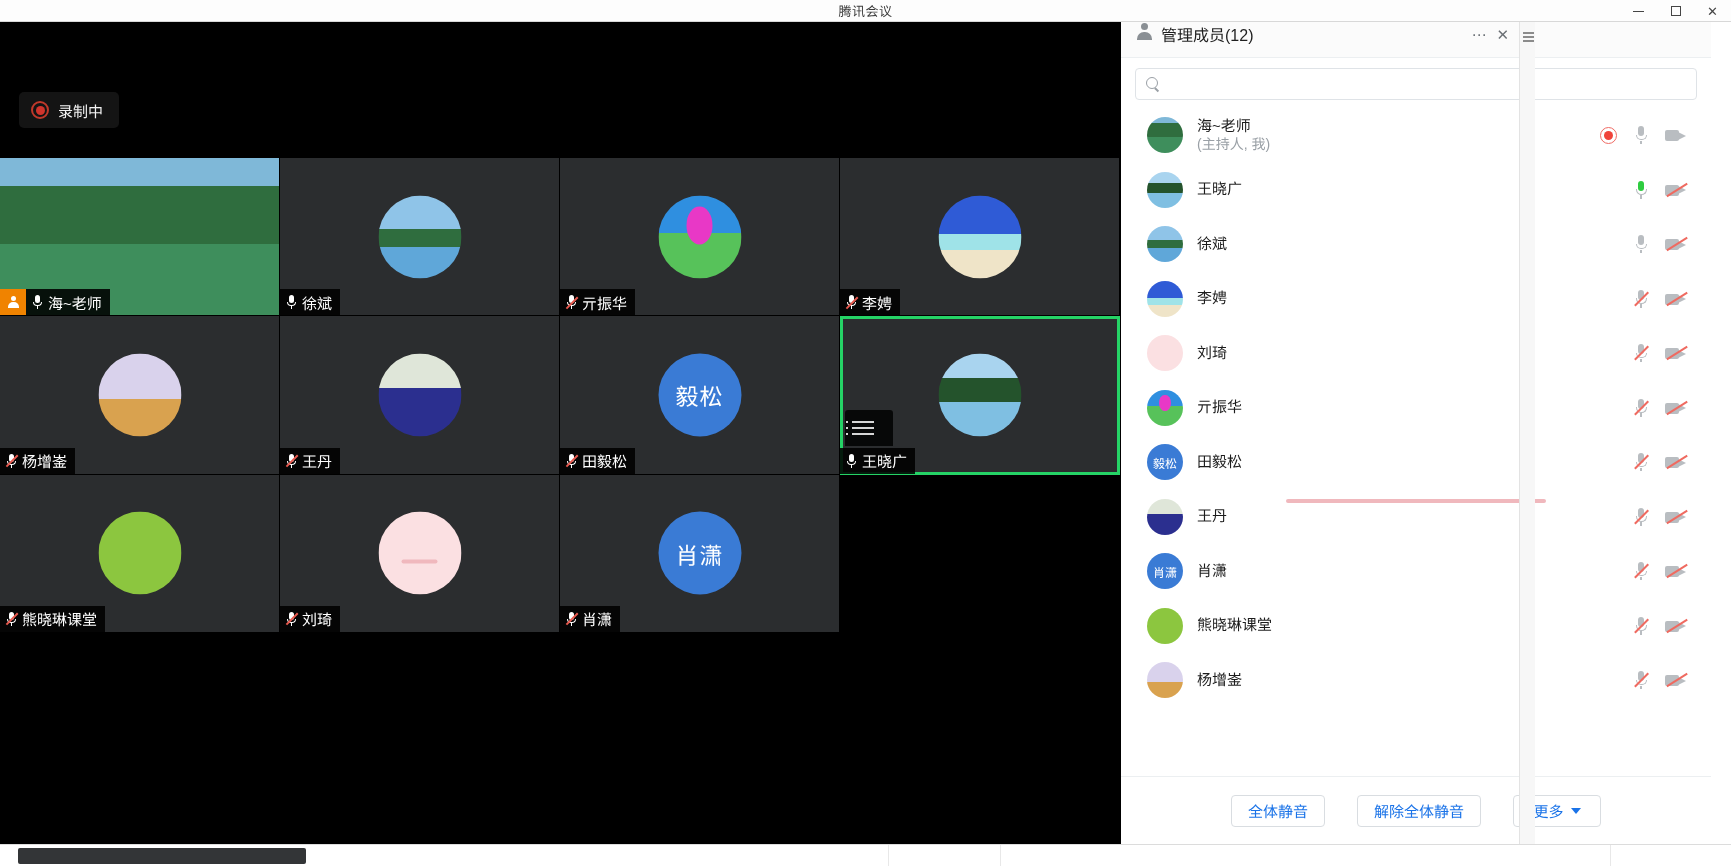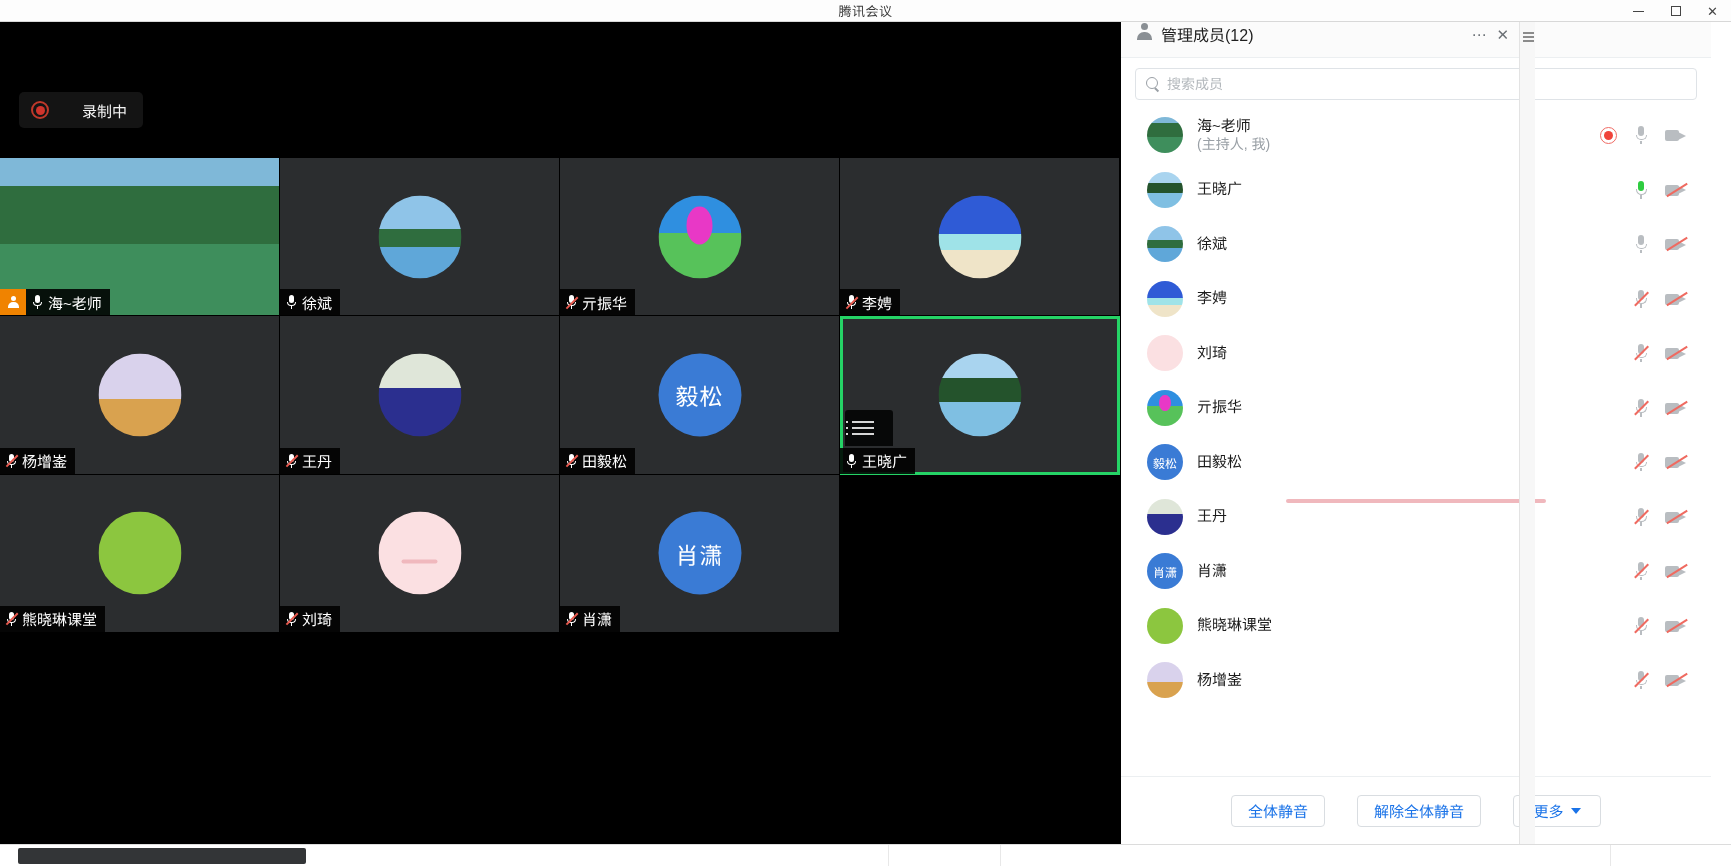--- a/index.html
+++ b/index.html
@@ -43,21 +43,21 @@
     height: 36px; padding: 0 16px 0 12px;
     display: flex; align-items: center; gap: 9px;
     background: rgba(22,22,22,.92); border-radius: 5px;
   }
   .rec-dot {
     width: 18px; height: 18px; border-radius: 50%;
     border: 2px solid #c0392b;
     display: flex; align-items: center; justify-content: center;
   }
   .rec-dot::after { content:""; width:9px; height:9px; border-radius:50%; background:#d0342c; display:block; }
-  .rec-label { color: #f2f2f2; font-size: 15px; margin-left: 24px; }
+  .rec-label { color: #f2f2f2; font-size: 15px; }
 
   
   .grid {
     position: absolute; left: 0; top: 136px;
     width: 1120px; height: 475px;
     display: grid;
     grid-template-columns: repeat(4, 280px);
     grid-template-rows: repeat(3, 158.3px);
   }
   .tile {
@@ -430,21 +430,20 @@
   <div class="panel">
 
     <div class="panel-header">
       <span class="person-ico"></span>
       <span class="ttl">管理成员(12)</span>
     </div>
 
     <div class="search-wrap">
       <div class="search-box">
         <span class="search-ico"></span>
-        <input class="search-inp" type="text" placeholder="搜索成员" style="">
       </div>
     </div>
 
     <div class="plist" id="pList">
         <div class="prow">
           <div class="pav">
             <span class="ph ph-self"></span>
           </div>
           <div class="pname">
             <span class="n">海~老师</span>

